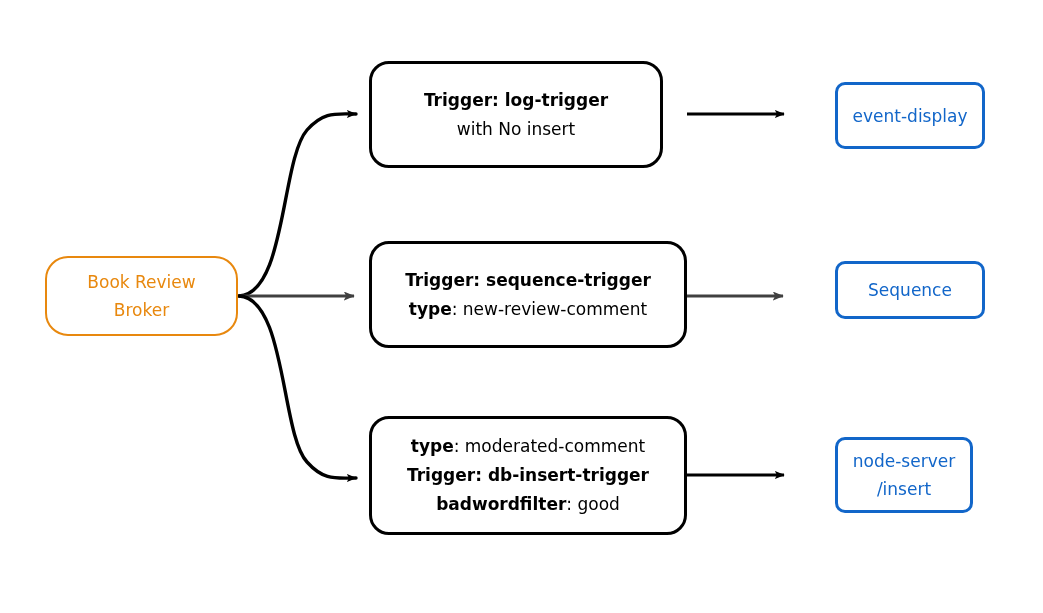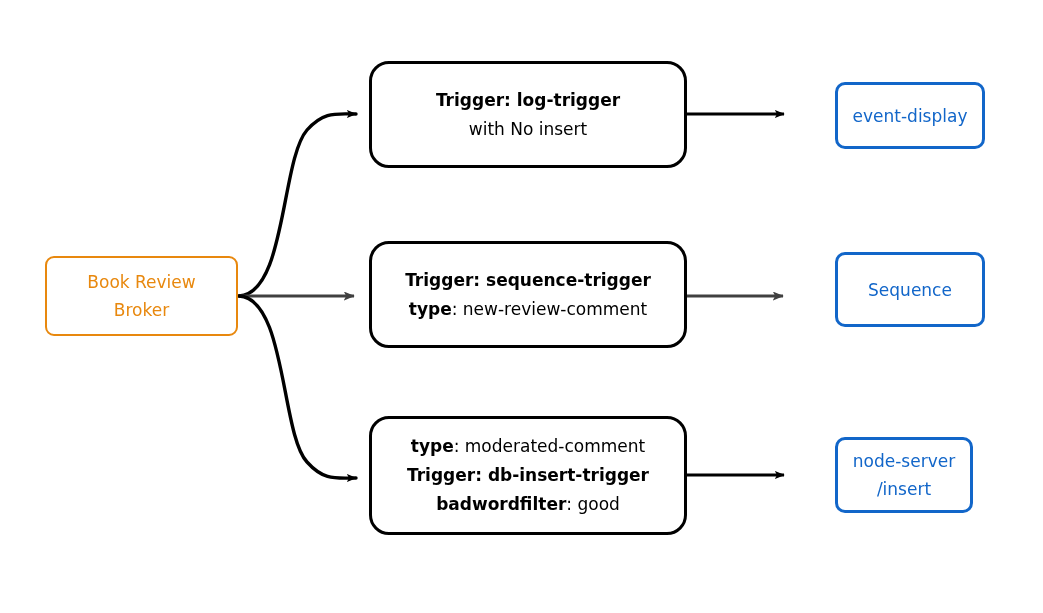--- a/index.html
+++ b/index.html
@@ -32,21 +32,21 @@
     flex-direction: column;
     align-items: center;
     justify-content: center;
     text-align: center;
     background: #ffffff;
     z-index: 2;
   }
   
   .node-broker {
     border: 2px solid #E8880E;
-    border-radius: 9px;
+    border-radius: 23px;
     color: #E8880E;
     font-size: 17px;
     line-height: 28px;
   }
   .node-broker .line {
     white-space: nowrap;
   }
   
   .node-trigger {
     border: 3px solid #000000;
@@ -100,41 +100,41 @@
     <path d="M 687,296 L 783,296" fill="none" stroke="#404040" stroke-width="3" stroke-linecap="butt" marker-end="url(#arrowGray)"></path>
 
     <path d="M 687,475 L 784,475" fill="none" stroke="#000000" stroke-width="3.2" stroke-linecap="butt" marker-end="url(#arrowBlack)"></path>
   </svg>
 
   <div class="node node-broker" style="left:45px; top:256px; width:193px; height:80px;">
     <span class="line">Book Review</span>
     <span class="line">Broker</span>
   </div>
 
-  <div class="node node-trigger" style="left:369px; top:61px; width:318px; height:107px;">
+  <div class="node node-trigger" style="left:369px; top:61px; width:294px; height:107px;">
     <span class="line bold">Trigger: log-trigger</span>
     <span class="line"><span class="bold"></span><span>with No insert</span></span>
   </div>
 
   <div class="node node-trigger" style="left:369px; top:241px; width:318px; height:107px;">
     <span class="line bold">Trigger: sequence-trigger</span>
     <span class="line"><span class="bold">type</span><span>: new-review-comment</span></span>
   </div>
 
   <div class="node node-trigger" style="left:369px; top:416px; width:318px; height:119px;">
     <span class="line"><span class="bold">type</span><span>: moderated-comment</span></span>
     <span class="line bold">Trigger: db-insert-trigger</span>
     <span class="line"><span class="bold">badwordfilter</span><span>: good</span></span>
   </div>
 
   <div class="node node-target" style="left:795px; top:82px; width:150px; height:67px;">
     <span class="line">event-display</span>
   </div>
 
-  <div class="node node-target" style="left:795px; top:252px; width:150px; height:75px;">
+  <div class="node node-target" style="left:795px; top:261px; width:150px; height:58px;">
     <span class="line">Sequence</span>
   </div>
 
   <div class="node node-target" style="left:795px; top:437px; width:138px; height:76px;">
     <span class="line">node-server</span>
     <span class="line">/insert</span>
   </div>
 
 </div>
 

